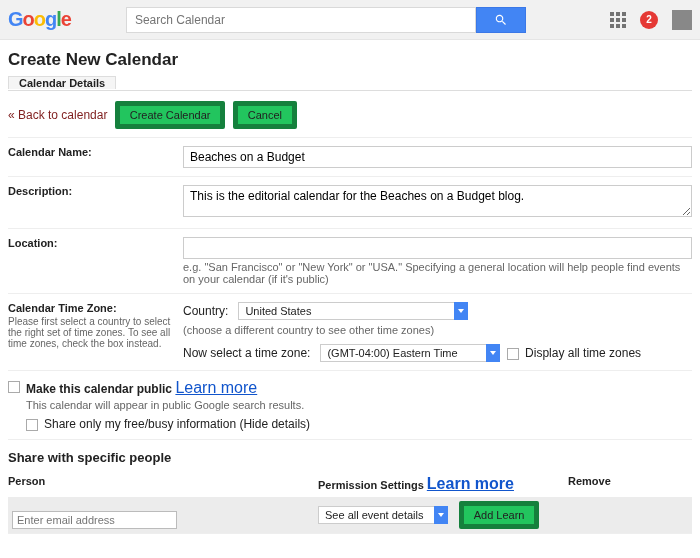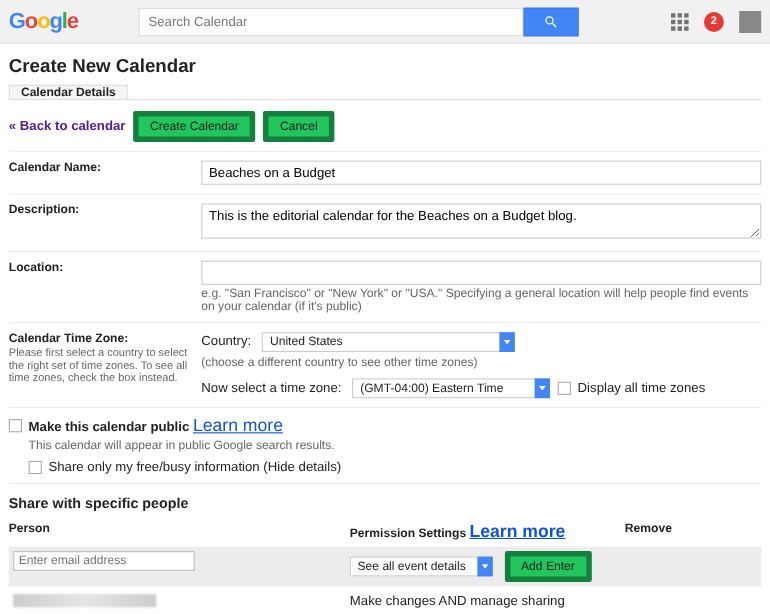--- a/index.html
+++ b/index.html
@@ -14,41 +14,41 @@
 .right-icons{margin-left:auto;display:flex;align-items:center;gap:14px}
 .apps-icon{display:grid;grid-template-columns:repeat(3,4px);grid-template-rows:repeat(3,4px);gap:2px}
 .apps-icon span{background:#737373;width:4px;height:4px}
 .bell{width:18px;height:18px;background:#E53935;border-radius:50%;color:#fff;font-size:10px;display:flex;align-items:center;justify-content:center;font-weight:bold}
 .avatar{width:20px;height:20px;background:#888}
 .content{padding:6px 8px}
 h1{font-size:17px;font-weight:bold;margin:4px 0 6px}
 .tab{display:inline-block;background:#f5f5f5;border:1px solid #ddd;border-bottom:none;padding:0 10px;font-size:11px;font-weight:bold}
 .hr{border-top:1px solid #ddd;margin-bottom:6px}
 .actionrow{padding:4px 0 8px;font-size:12px}
-.linkblue{color:#4c1d95;font-weight:bold}
+.linkblue{color:#7f1d1d;font-weight:normal}
 .btn{display:inline-block;background:#22c55e;border:5px solid #15803d;padding:3px 10px;font-size:11px;margin-left:4px;border-radius:2px}
 .section{display:flex;padding:8px 0;border-top:1px solid #eee}
 .lblcol{flex:0 0 175px;font-size:11px}
 .lblcol b{font-weight:bold}
 .lblcol .hint{color:#666;font-size:10px;margin-top:2px}
 .fldcol{flex:1}
 .txtinput{width:100%;border:1px solid #ccc;padding:3px 6px;font-size:12px}
 .txtarea{width:100%;height:32px;border:1px solid #ccc;padding:3px 6px;font-size:12px;resize:both}
 .helptxt{color:#666;font-size:11px;margin-top:2px}
 .selwrap{position:relative;display:inline-block}
 .sel{border:1px solid #ccc;padding:2px 20px 2px 6px;font-size:11px;background:#fff;min-width:180px;display:inline-block}
 .selarrow{position:absolute;right:0;top:0;bottom:0;width:14px;background:#4285F4;display:flex;align-items:center;justify-content:center}
 .selarrow:after{content:'';border-left:3px solid transparent;border-right:3px solid transparent;border-top:4px solid #fff}
 .chk{width:12px;height:12px;border:1px solid #aaa;display:inline-block;vertical-align:middle;margin-right:6px}
 .sharehead{font-size:13px;font-weight:bold;padding:10px 0 6px;border-top:1px solid #eee}
 .tblhead{display:flex;font-weight:bold;font-size:11px;padding:4px 0}
 .col-person{flex:0 0 310px}
 .col-perm{flex:0 0 250px}
 .col-rem{flex:1}
-.grayrow{background:#ececec;padding:4px 0;display:flex;align-items:flex-start}
+.grayrow{background:#ececec;padding:4px 0;display:flex;align-items:flex-end}
 .emailin{width:165px;border:1px solid #bbb;padding:2px 4px;font-size:11px;color:#999;margin-left:4px}
 .datarow{display:flex;padding:6px 0;align-items:center}
 .blurred{width:130px;height:12px;background:linear-gradient(90deg,#ccc,#e5e5e5,#ccc);filter:blur(1px);margin-left:4px}
 .link2{color:#1155cc;text-decoration:underline;font-size:16px}
 .tipbox{border-top:1px solid #eee;padding:8px 0;font-size:11px}
 </style>
 </head>
 <body>
 
 <div class="topbar">
@@ -138,27 +138,21 @@
   </div>
 
   <div class="sharehead">Share with specific people</div>
   <div class="tblhead">
     <div class="col-person">Person</div>
     <div class="col-perm"><span>Permission Settings</span> <span class="link2">Learn more</span></div>
     <div class="col-rem">Remove</div>
   </div>
   <div class="grayrow">
     <div class="col-person"><input class="emailin" placeholder="Enter email address" style=""></div>
-    <div class="col-perm"><span class="selwrap"><span class="sel" style="min-width:130px">See all event details</span><span class="selarrow"></span></span>&nbsp;&nbsp;<span class="btn">Add Enter</span></div>
-  </div>
-  <div class="datarow">
-    <div class="col-person">
-        <div class="blurred"></div>
-      </div>
-    <div class="col-perm">Make changes AND manage sharing</div>
+    <div class="col-perm"><span class="selwrap"><span class="sel" style="min-width:130px">See all event details</span><span class="selarrow"></span></span>&nbsp;&nbsp;<span class="btn">Add Learn</span></div>
   </div>
 
   <div class="tipbox">
     <br>
     
     
   </div>
 
   
 </div>

